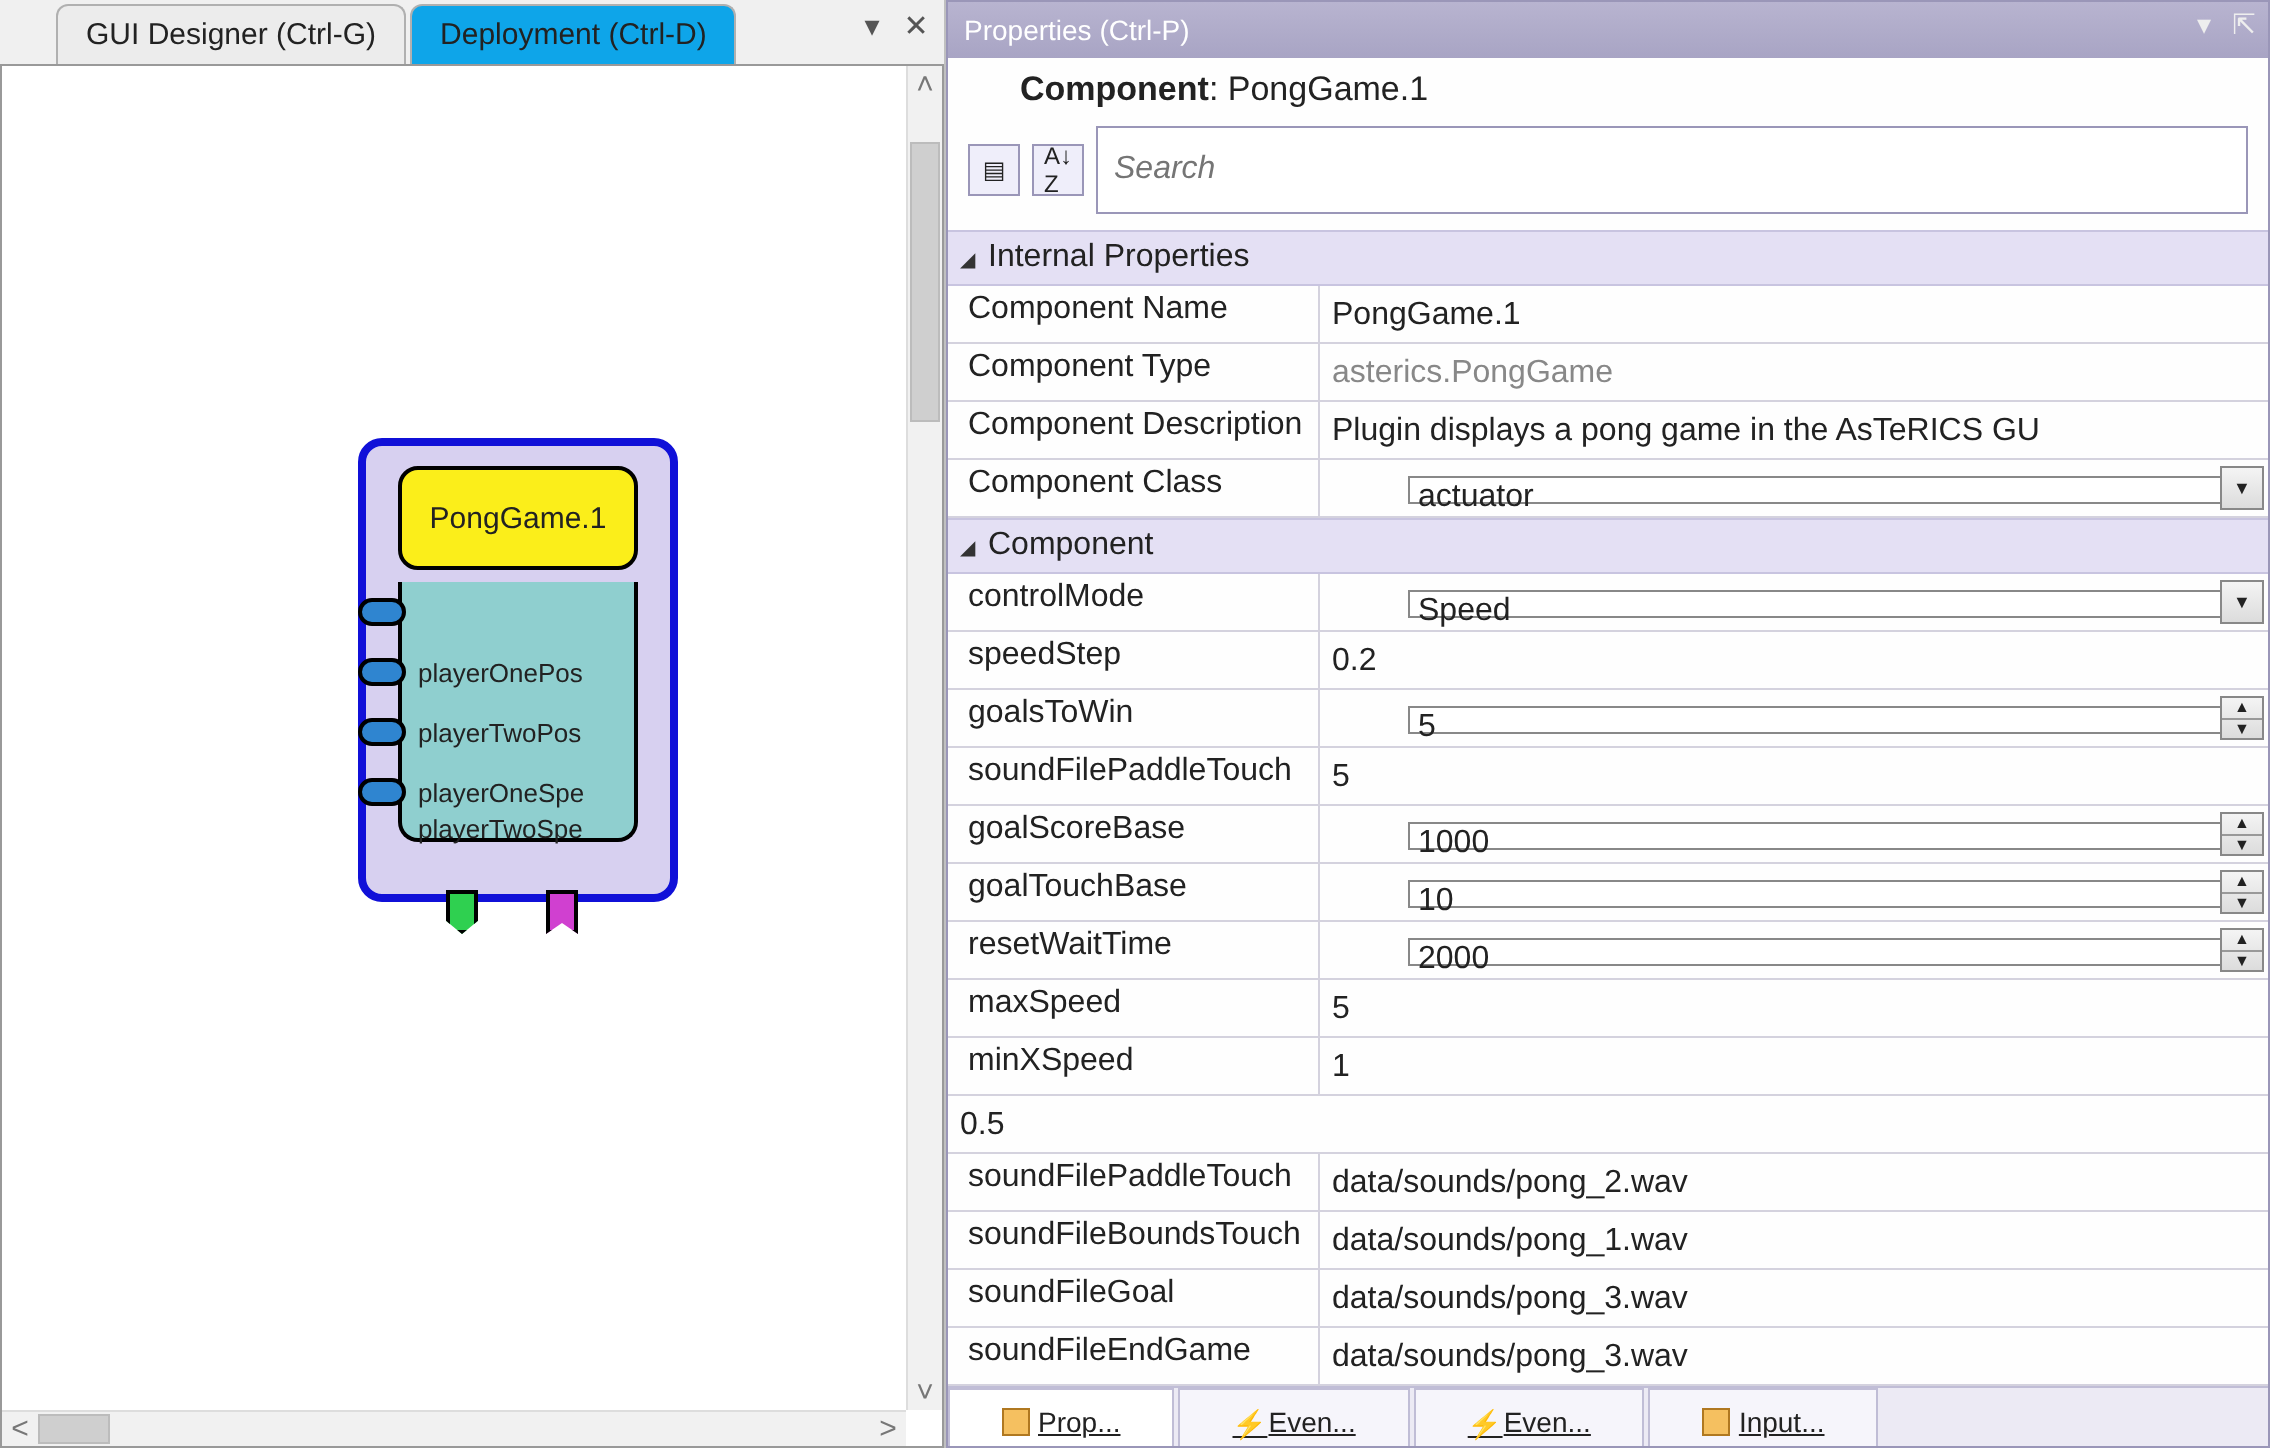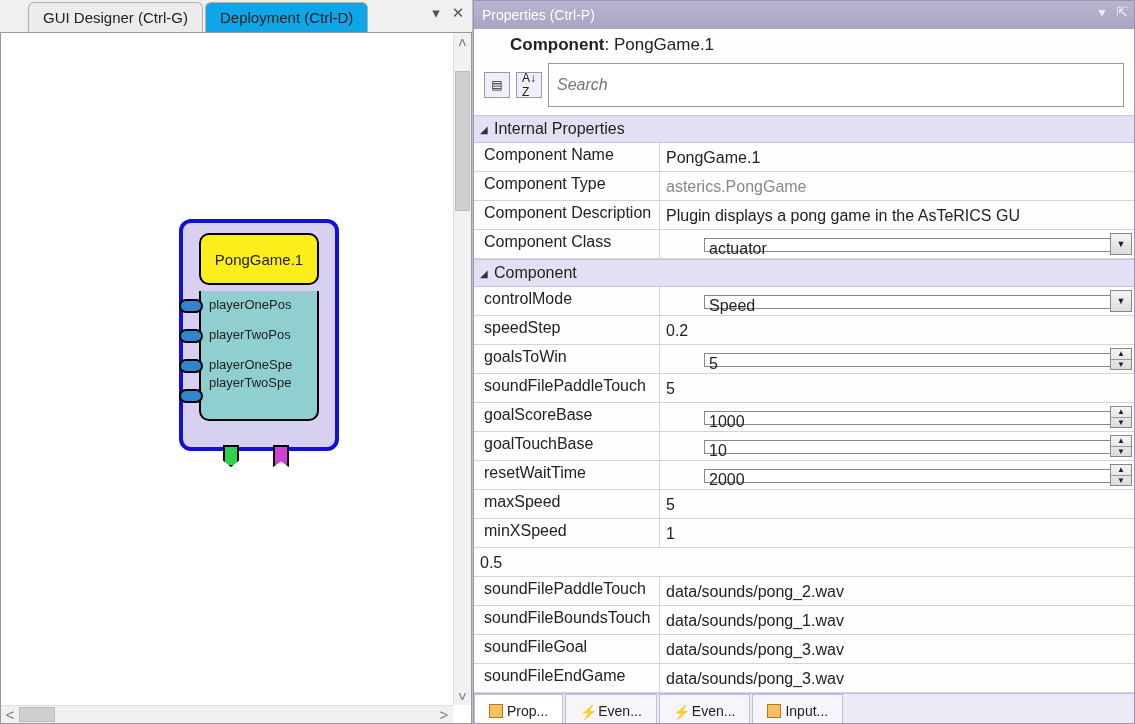--- a/index.html
+++ b/index.html
@@ -23,21 +23,21 @@
   .hscroll { position:absolute; left:0; right:18px; bottom:0; height:18px; background:#f1f1f1; border-top:1px solid #ddd;}
   .hscroll .hthumb { position:absolute; top:1px; bottom:1px; left:18px; width:36px; background:#cfcfcf; border:1px solid #bcbcbc;}
   .hscroll .harr { position:absolute; top:0; bottom:0; width:18px; display:flex; align-items:center; justify-content:center; color:#777;}
   .hscroll .harr.left{left:0;} .hscroll .harr.right{right:0;}
 
   
   .node { position:absolute; left:178px; top:186px; width:160px; height:232px; border:4px solid #1010d8; border-radius:12px; background:#d7d0f0;}
   .node-title { margin:10px auto 6px; width:120px; height:52px; border:2px solid #000; border-radius:10px; background:#fbee1a; display:flex; align-items:center; justify-content:center; font-size:15px;}
   .node-body { margin:0 auto; width:120px; height:130px; border:2px solid #000; border-top:none; background:#8fcfcf; border-radius:0 0 10px 10px; position:relative;}
   .port { position:absolute; left:-22px; width:24px; height:14px; border:2px solid #000; border-radius:7px; background:#2f85d0;}
-  .port-label { position:absolute; left:8px; font-size:13px; }
+  .port-label { position:absolute; left:8px; font-size:13px;margin-top:32px; }
   .port.p1{top:8px;} .port-label.l1{top:6px;}
   .port.p2{top:38px;} .port-label.l2{top:36px;}
   .port.p3{top:68px;} .port-label.l3{top:66px;}
   .port.p4{top:98px;} .port-label.l4{top:84px;}
   .flag { position:absolute; bottom:-20px; width:16px; height:22px; }
   .flag.green { left:40px; background:#2fd050; clip-path:polygon(0 0,100% 0,100% 70%,50% 100%,0 70%); border:2px solid #000;}
   .flag.magenta { left:90px; background:#d040d0; clip-path:polygon(0 0,100% 0,100% 100%,50% 75%,0 100%); border:2px solid #000;}
 
   
   .right-pane { flex:1; height:724px; display:flex; flex-direction:column; border:1px solid #9a96b8; background:#fefefe;}
@@ -57,21 +57,21 @@
   .prop-row .v { flex:1; padding:2px 4px 0 6px; position:relative; display:flex; align-items:center;}
   .prop-row .v.ro { color:#888; }
   .spinner-arrows { position:absolute; right:2px; top:3px; bottom:3px; width:22px; border:1px solid #888; background:linear-gradient(#f4f4f4,#dcdcdc); display:flex; flex-direction:column;}
   .spinner-arrows div{ flex:1; display:flex; align-items:center; justify-content:center; font-size:8px; color:#222;}
   .spinner-arrows div:first-child{border-bottom:1px solid #999;}
   .combo-arrow { position:absolute; right:2px; top:3px; bottom:3px; width:22px; border:1px solid #888; background:linear-gradient(#f4f4f4,#dcdcdc); display:flex; align-items:center; justify-content:center; font-size:9px; color:#222;}
   .v .boxed { border:1px solid #888; padding:0 26px 0 4px; height:14px; line-height:20px; flex:1; background:#fff;margin-left:38px;}
 
   
   .bottom-tabs { height:30px; background:#eceaf4; border-top:1px solid #c0bdd6; display:flex;}
-  .bottom-tabs .btab { height:100%; border:1px solid #c0bdd6; border-bottom:none; padding:4px 14px 0; margin-right:2px; display:flex; align-items:center; gap:4px; font-size:14px; background:#f6f5fb; cursor:pointer;}
+  .bottom-tabs .btab { height:100%; border:1px solid #c0bdd6; border-bottom:none; padding:4px 26px 0; margin-right:2px; display:flex; align-items:center; gap:4px; font-size:14px; background:#f6f5fb; cursor:pointer;text-decoration:underline;}
   .bottom-tabs .btab.active{ background:#ffffff; font-weight:500;}
   .btab .ic{ width:14px; height:14px; display:inline-block;}
   .ic-prop{ background:#f5c060; border:1px solid #b07820;}
   .ic-evt{ color:#e08000; font-size:14px; width:auto; height:auto;}
   .ic-in{ background:#f5c060; border:1px solid #b07820;}
 
 </style>
 </head>
 <body>
 

